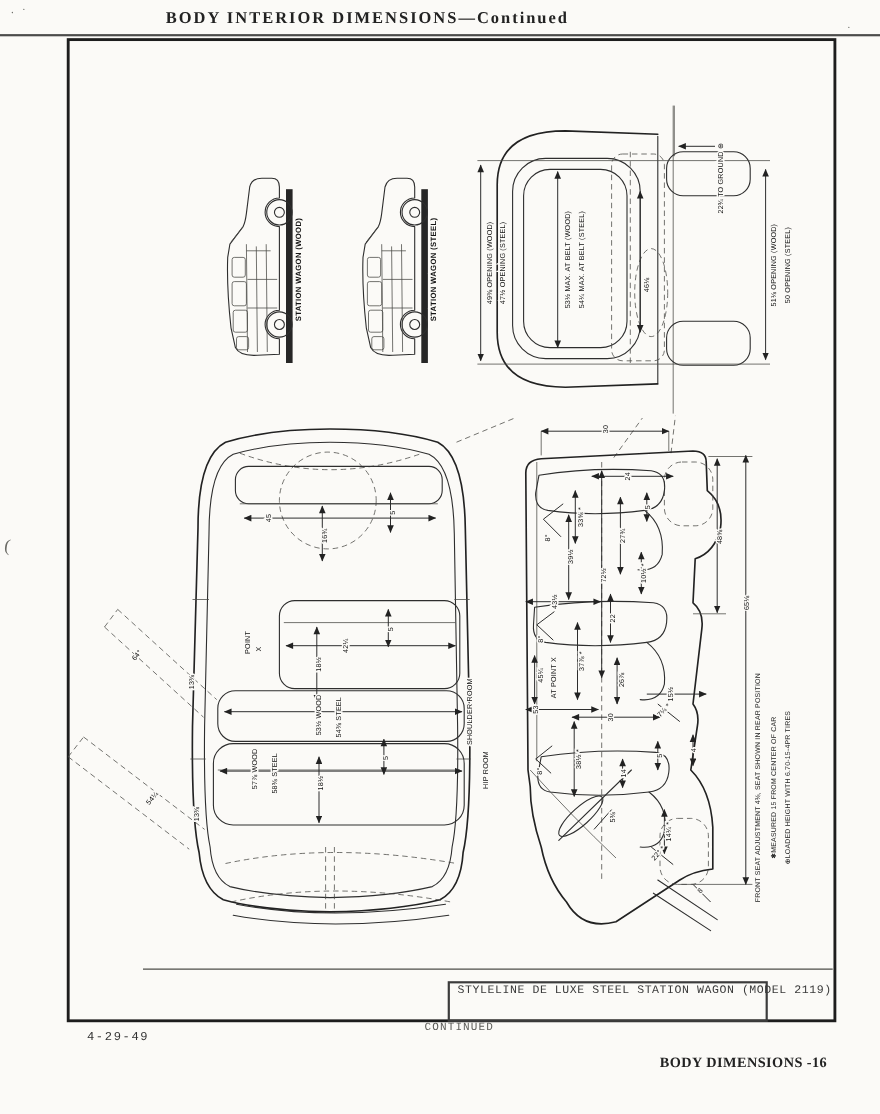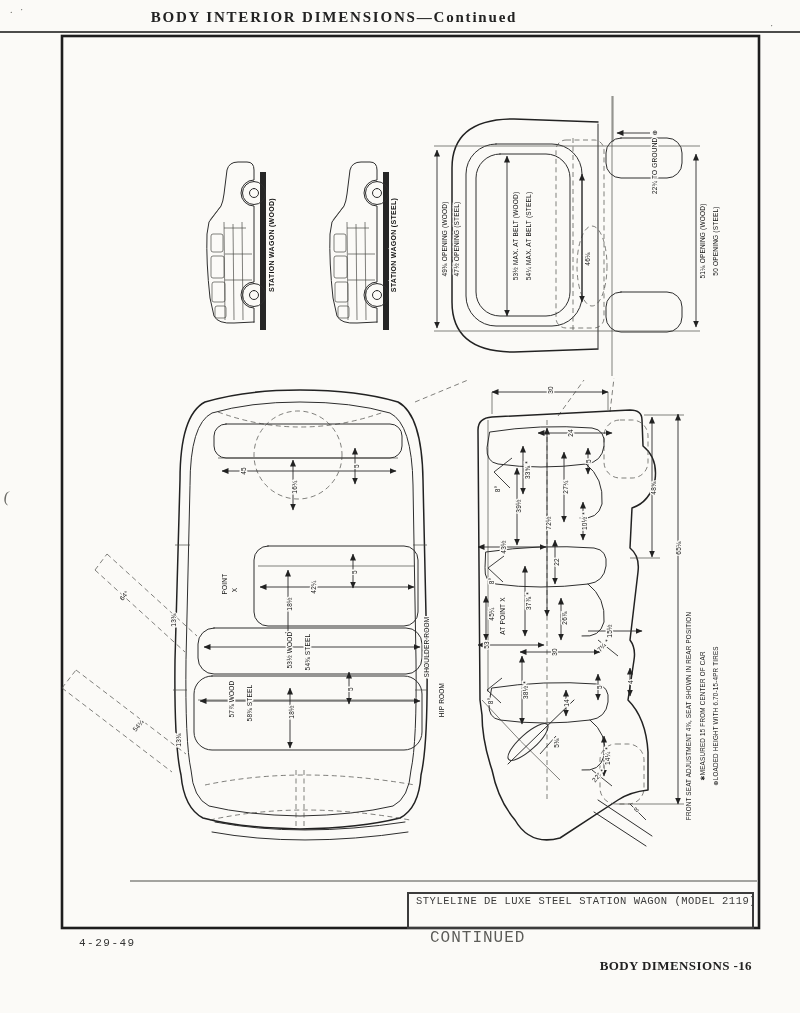--- a/index.html
+++ b/index.html
@@ -2,28 +2,28 @@
 <html><head>
 <meta charset="utf-8">
 <style>
   html,body{margin:0;padding:0;background:#e8e8e6;}
   .page{position:relative;width:800px;height:1013px;background:#fbfaf7;overflow:hidden;
         font-family:"Liberation Sans",sans-serif;color:#1c1c1c;}
   .title{position:absolute;top:9px;left:0;width:668px;text-align:center;
          font-family:"Liberation Serif",serif;font-weight:700;font-size:15px;
          letter-spacing:1.8px;color:#222;}
   .title-rule{position:absolute;top:31px;left:0;width:800px;height:2px;background:#2d2d2d;opacity:.85;}
-  .caption-box{position:absolute;left:407px;top:892px;width:347px;height:37px;
+  .caption-box{position:absolute;left:407px;top:892px;width:291px;height:37px;
                border:2px solid #3c3c3c;box-sizing:border-box;padding:1px 0 0 7px;}
   .caption-line1{font-family:"Liberation Mono",monospace;font-size:10.5px;letter-spacing:.5px;
                  color:#3a3a3a;white-space:nowrap;}
   .caption-line2{font-family:"Liberation Mono",monospace;font-size:10.5px;letter-spacing:.5px;
                  color:#8f8f8c;white-space:nowrap;}
   .continued{position:absolute;left:386px;top:929px;font-family:"Liberation Mono",monospace;
-             font-size:16px;letter-spacing:1px;color:#5c5c58;margin-left:44px;}
+             font-size:10px;letter-spacing:1px;color:#5c5c58;}
   .date-code{position:absolute;left:67px;top:937px;font-family:"Liberation Mono",monospace;
              font-size:11px;letter-spacing:1.5px;color:#333;margin-left:12px;}
   .footer-left{position:absolute;left:67px;top:958px;font-family:"Liberation Serif",serif;
                font-weight:700;font-size:13px;letter-spacing:.4px;color:#222;}
   .footer-right{position:absolute;right:48px;top:958px;font-family:"Liberation Serif",serif;
                 font-weight:700;font-size:13px;letter-spacing:.4px;color:#222;}
   .stray{position:absolute;color:#6b6b66;font-family:"Liberation Serif",serif;}
   svg{position:absolute;left:0;top:0;}
   .outline{fill:none;stroke:#222;stroke-width:1.5;stroke-linejoin:round;stroke-linecap:round;}
   .thin{fill:none;stroke:#2e2e2e;stroke-width:1;stroke-linejoin:round;stroke-linecap:round;}

